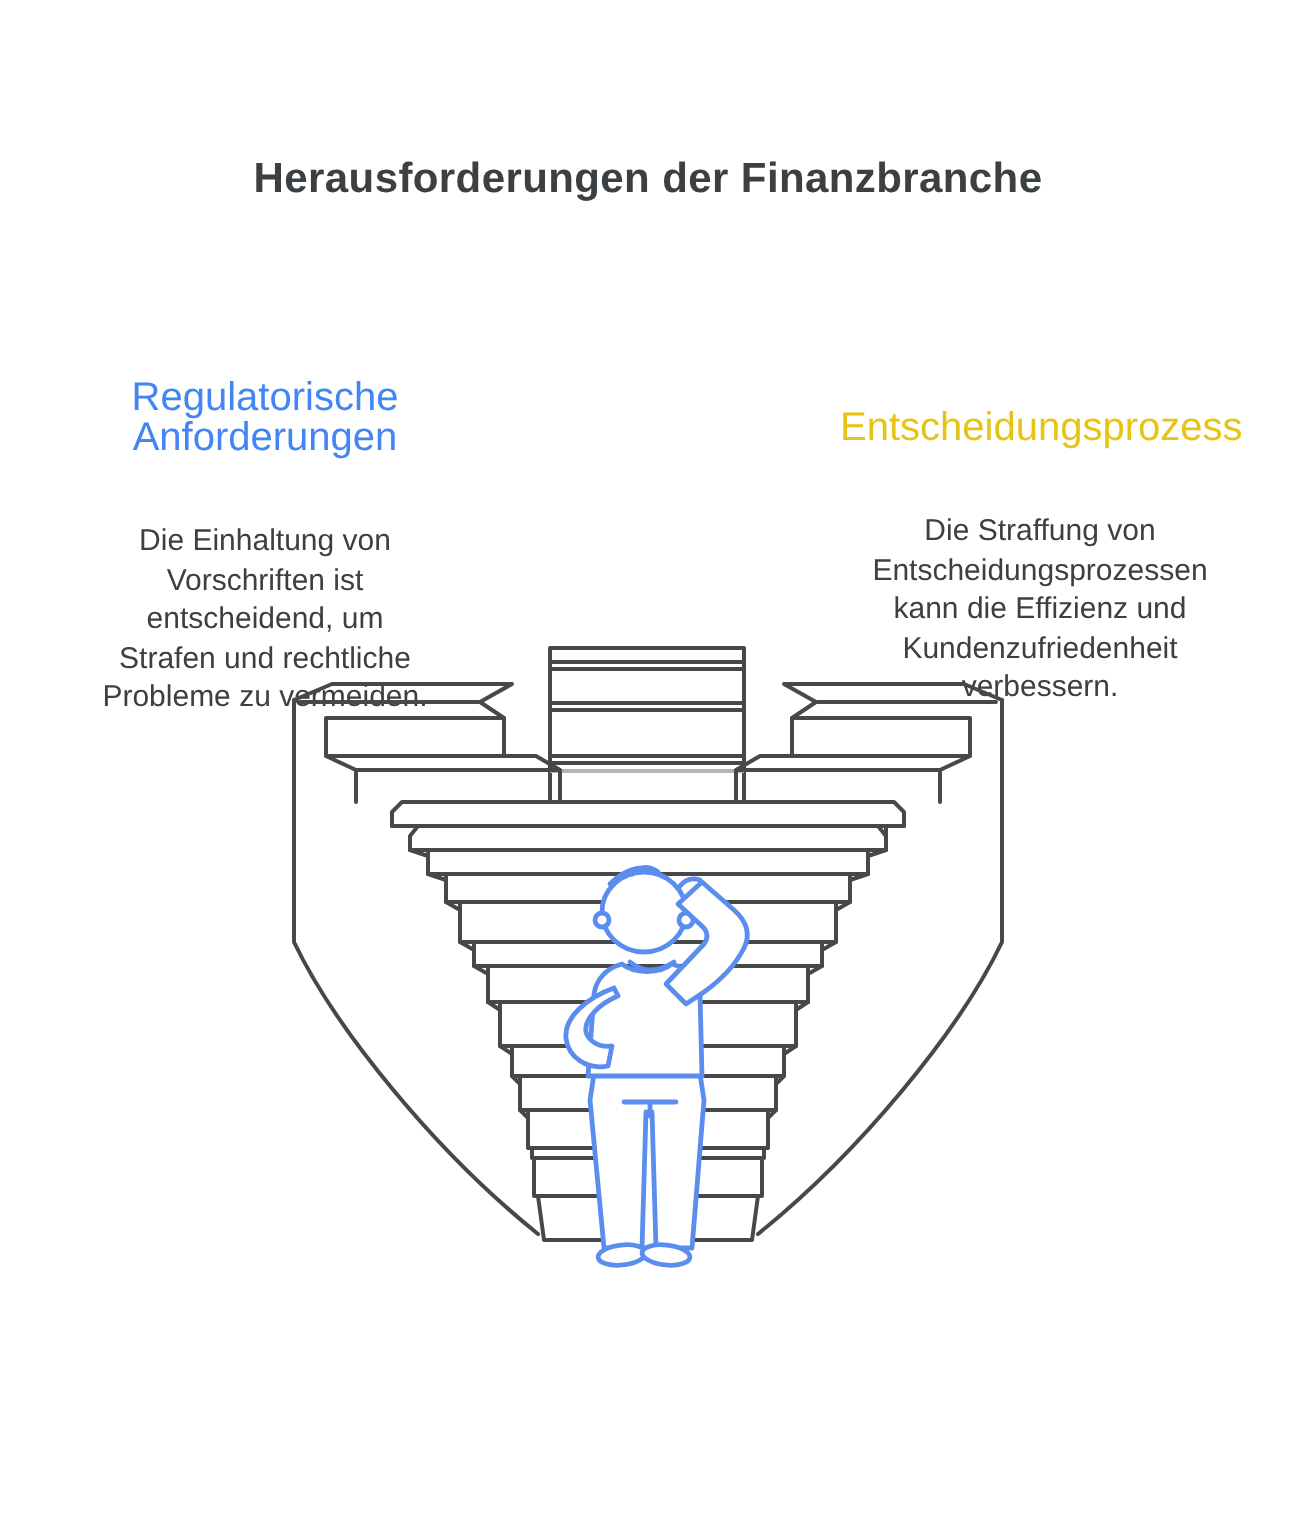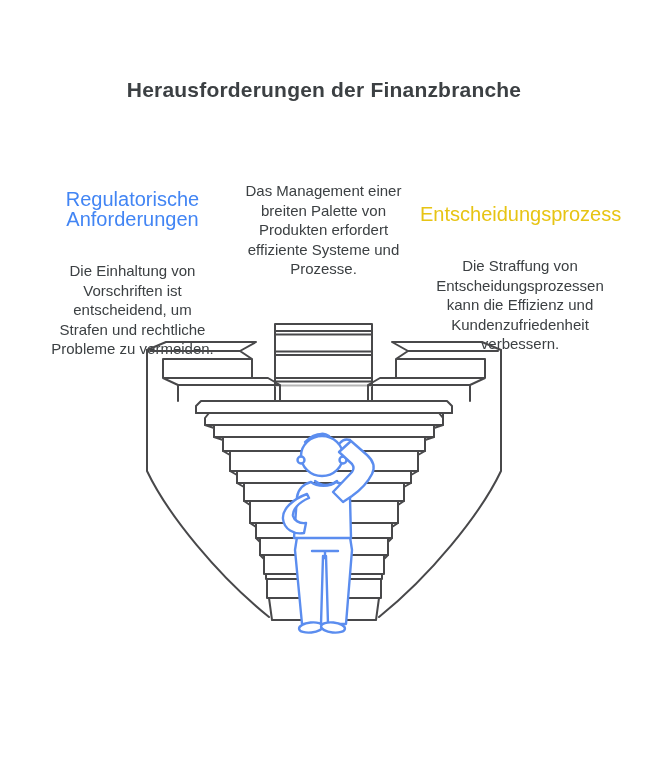--- a/index.html
+++ b/index.html
@@ -56,25 +56,20 @@
     <p class="heading" style="color: rgb(66, 133, 244);">Regulatorische
 Anforderungen</p>
     <p class="body">Die Einhaltung von
 Vorschriften ist
 entscheidend, um
 Strafen und rechtliche
 Probleme zu vermeiden.</p>
   </div>
 
   <div class="col col-2">
-    <p class="body">Das Management einer
-breiten Palette von
-Produkten erfordert
-effiziente Systeme und
-Prozesse.</p>
   </div>
 
   <div class="col col-3">
     <p class="heading" style="color: rgb(231, 196, 20);">Entscheidungsprozess</p>
     <p class="body">Die Straffung von
 Entscheidungsprozessen
 kann die Effizienz und
 Kundenzufriedenheit
 verbessern.</p>
   </div>

